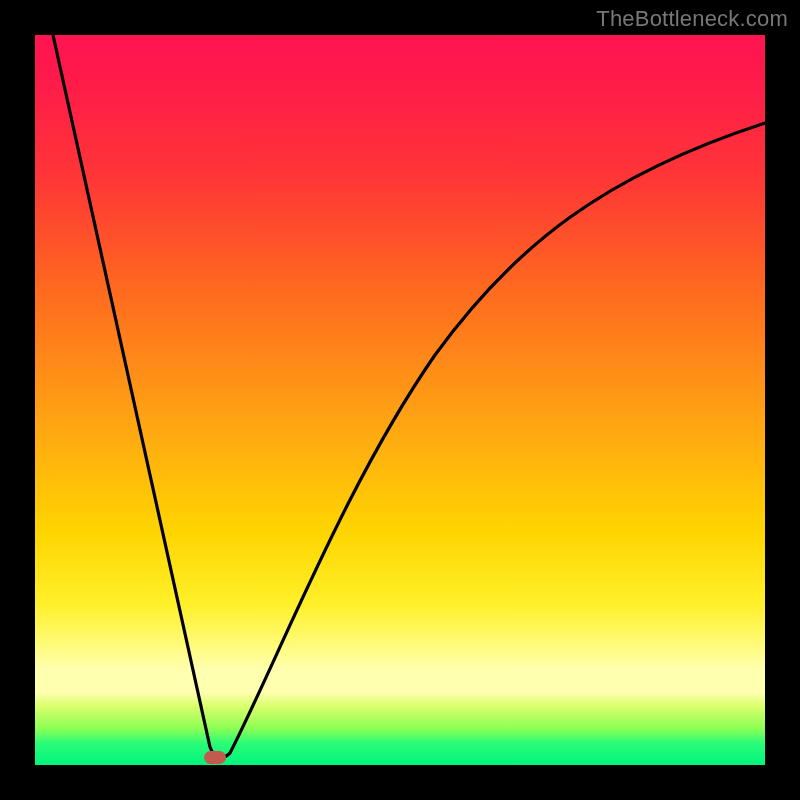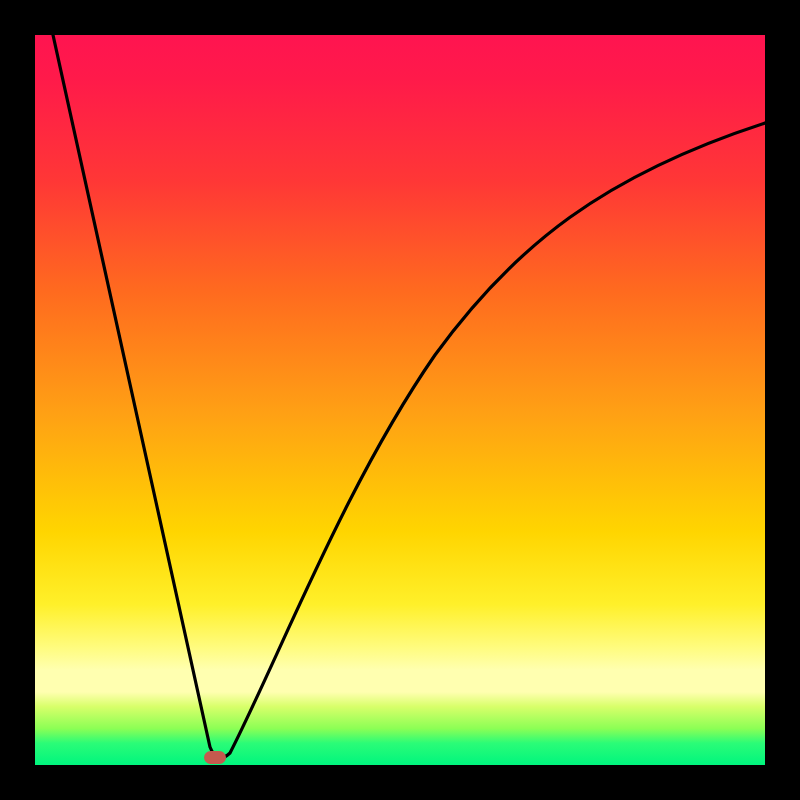--- a/index.html
+++ b/index.html
@@ -80,13 +80,14 @@
       <path d="M 18 0
                L 175 712
                Q 182 730 195 718
                C 245 620, 310 450, 400 320
                C 480 210, 570 140, 730 88" fill="none" stroke="#000" stroke-width="3.2" stroke-linecap="round"></path>
     </svg>
 
     <div class="marker" style="left:169px; top:716px;"></div>
   </div>
 
+  <div class="watermark">TheBottleneck.com</div>
 </div>
 
 </body></html>

